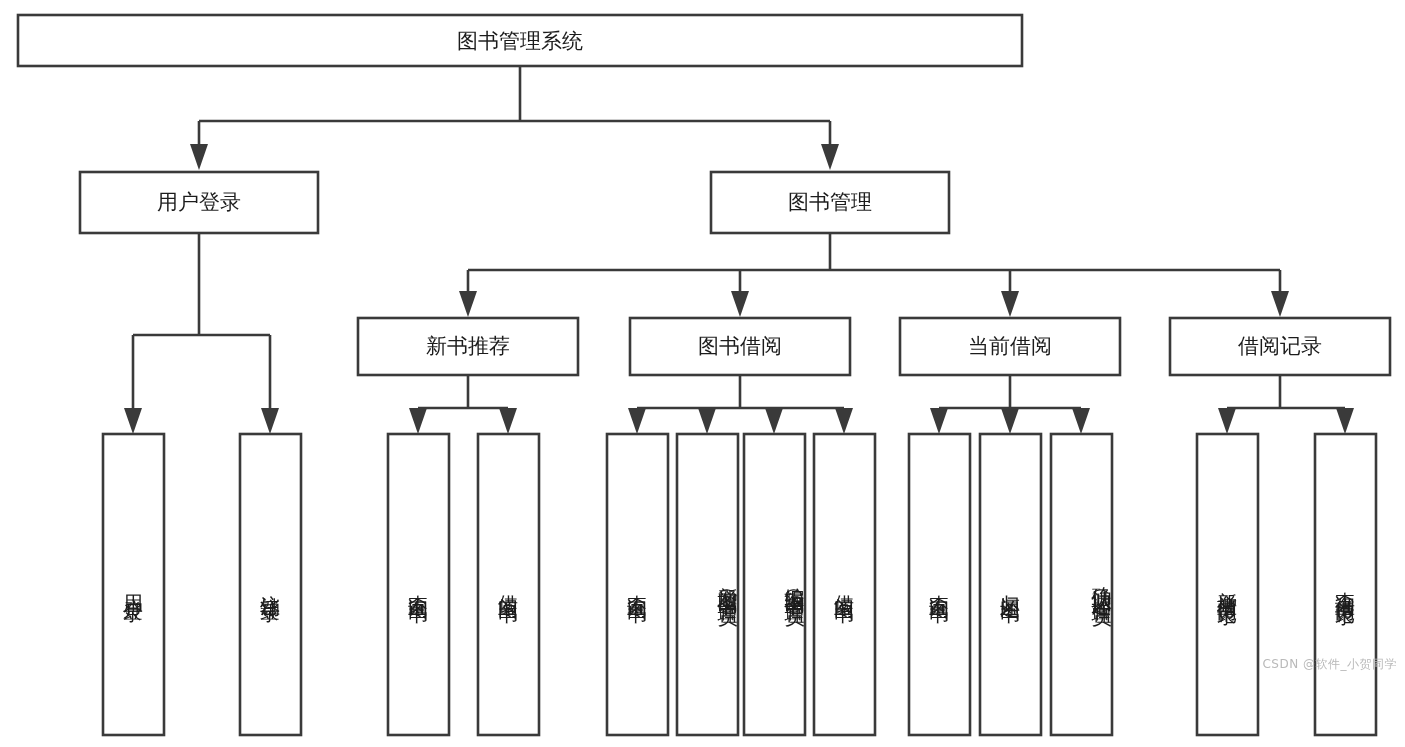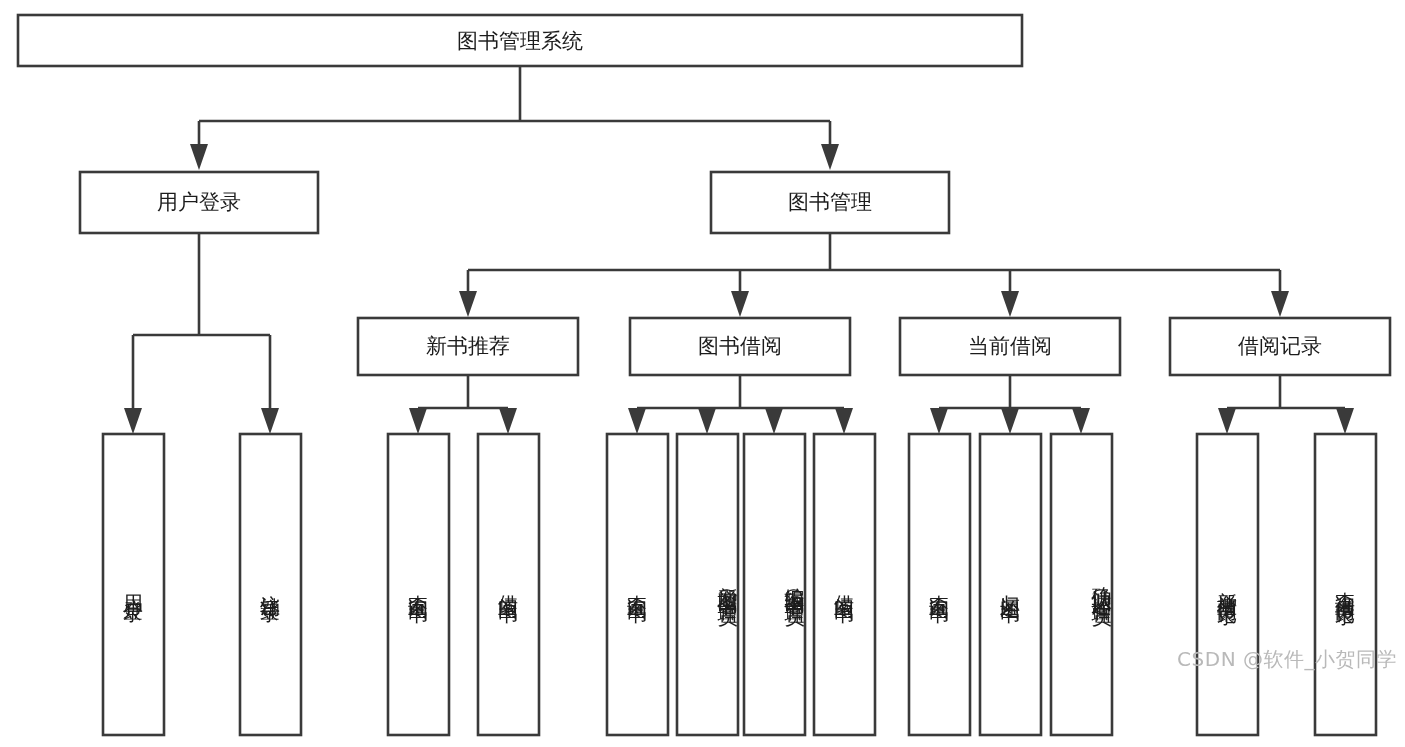--- a/index.html
+++ b/index.html
@@ -59,21 +59,21 @@
     line-height: 1;
     white-space: nowrap;
     text-align: center;
     pointer-events: none;
   }
   .watermark {
     position: absolute;
     right: 8px;
     bottom: 8px;
     font-family: "DejaVu Sans", "Liberation Sans", sans-serif;
-    font-size: 20px;
+    font-size: 12px;
     color: #b9b9b9;
     letter-spacing: 0.5px;
     white-space: nowrap;
   }
 </style>
 </head>
 <body>
 
 <div id="diagram-root">
 

